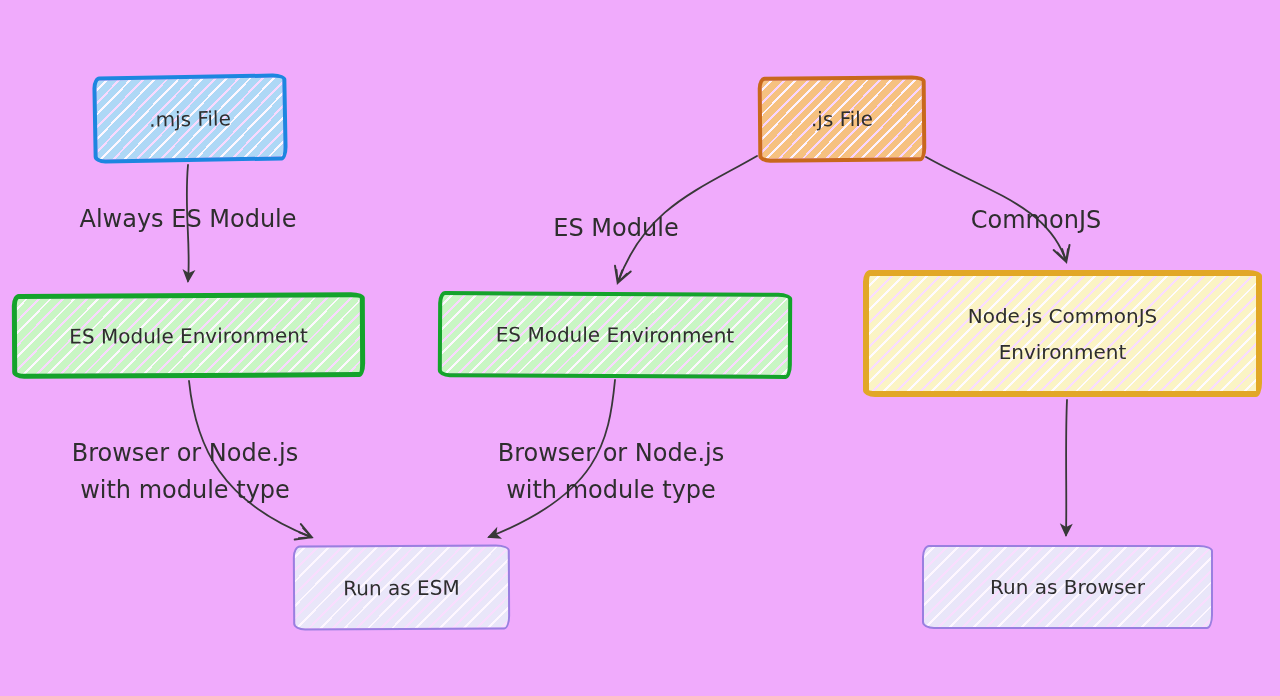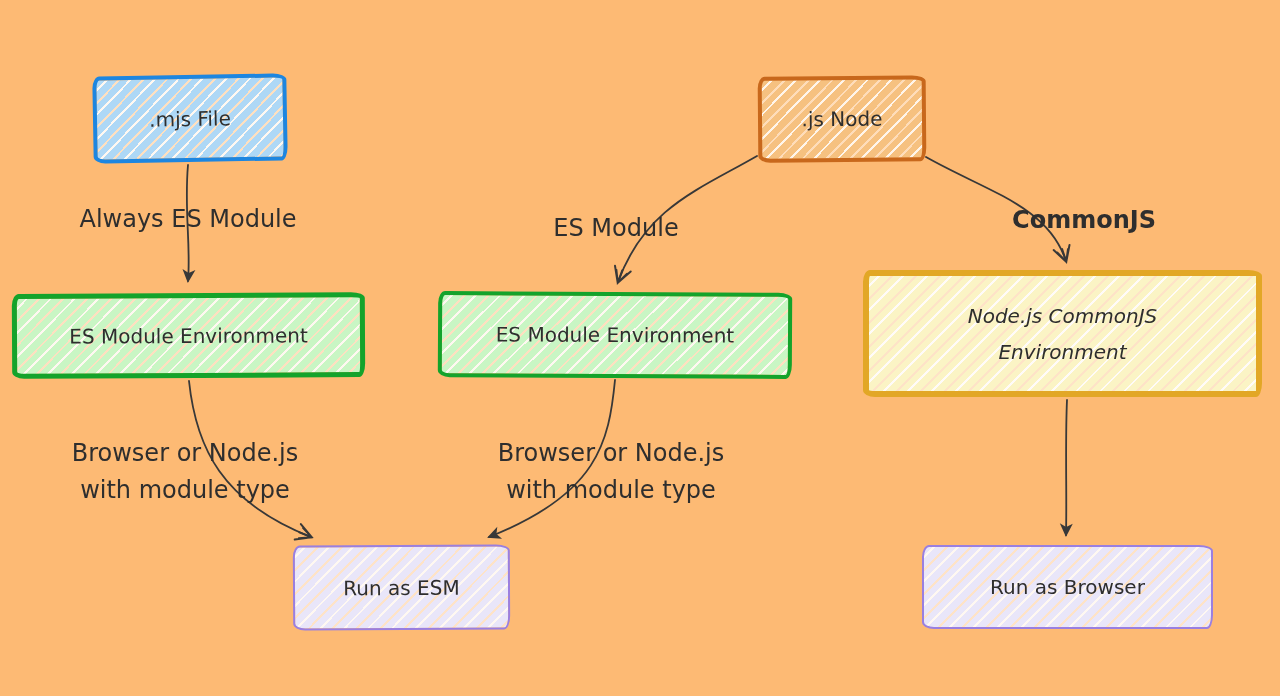--- a/index.html
+++ b/index.html
@@ -1,17 +1,17 @@
 <!DOCTYPE html>
 <html><head>
 <meta charset="utf-8">
 <style>
   html,body{margin:0;padding:0;background:#ffffff;}
   .canvas{
-    position:relative;width:1280px;height:696px;background:#fdba74;overflow:hidden;
+    position:relative;width:1280px;height:696px;background:#f0abfc;overflow:hidden;
     font-family:"DejaVu Sans","Liberation Sans",sans-serif;color:#2e2e2e;
   }
   svg.edges{position:absolute;left:0;top:0;width:1280px;height:696px;z-index:1;}
   .node{
     position:absolute;z-index:2;display:flex;align-items:center;justify-content:center;
     text-align:center;font-size:20px;line-height:34px;color:#2e2e2e;
     box-sizing:border-box;
   }
   
   .sketch{
@@ -36,38 +36,38 @@
   .n-esm-mid{
     left:438px;top:292px;width:354px;height:86px;
     border-width:4px;border-color:#14a32b;transform:rotate(0.3deg);
     background:repeating-linear-gradient(135deg,#c9f6c4 0 6px,rgba(255,255,255,.9) 6px 8px,#c9f6c4 8px 15px,rgba(255,255,255,.55) 15px 17px);
   }
   .n-cjs{
     left:863px;top:270px;width:399px;height:127px;
     border-width:6px;border-color:#e2a726;
     background:repeating-linear-gradient(135deg,#fbf4c5 0 6px,rgba(255,255,255,.95) 6px 8px,#fbf4c5 8px 15px,rgba(255,255,255,.6) 15px 17px);
   }
-  .n-cjs .node-label{max-width:250px;line-height:36px;font-style:italic;}
+  .n-cjs .node-label{max-width:250px;line-height:36px;}
   .n-run-esm{
     left:293px;top:545px;width:217px;height:85px;
     border-width:2px;border-color:#9a7fe0;transform:rotate(-0.3deg);
     background:repeating-linear-gradient(135deg,#e9e6f9 0 6px,rgba(255,255,255,.9) 6px 8px,#e9e6f9 8px 15px,rgba(255,255,255,.6) 15px 17px);
   }
   .n-run-cjs{
     left:922px;top:545px;width:291px;height:84px;
     border-width:2px;border-color:#9a7fe0;
     background:repeating-linear-gradient(135deg,#e9e6f9 0 6px,rgba(255,255,255,.9) 6px 8px,#e9e6f9 8px 15px,rgba(255,255,255,.6) 15px 17px);
   }
   .edge-label{
     position:absolute;z-index:2;font-size:24px;line-height:37px;
     text-align:center;color:#2e2e2e;
   }
   .l-always{left:46px;top:201px;width:284px;}
   .l-esmodule{left:516px;top:204px;width:200px;margin-top:6px;}
-  .l-commonjs{left:984px;top:202px;width:200px;font-weight:bold;}
+  .l-commonjs{left:936px;top:202px;width:200px;}
   .l-browser-left{left:45px;top:435px;width:280px;}
   .l-browser-mid{left:471px;top:435px;width:280px;}
 </style>
 </head>
 <body>
 
 <div class="canvas">
 
   <svg class="edges" viewBox="0 0 1280 696" xmlns="http://www.w3.org/2000/svg">
     <defs>
@@ -86,21 +86,21 @@
       <path d="M 615 380 C 609 442, 598 494, 489 537" marker-end="url(#mSolid)"></path>
       <path d="M 1067 400 C 1065 445, 1067 495, 1066 535" marker-end="url(#mSolid)"></path>
     </g>
   </svg>
 
   <div class="node sketch n-mjs">
     <span class="node-label">.mjs File</span>
   </div>
 
   <div class="node sketch n-js">
-    <span class="node-label">.js Node</span>
+    <span class="node-label">.js File</span>
   </div>
 
   <div class="node sketch n-esm-left">
     <span class="node-label">ES Module Environment</span>
   </div>
 
   <div class="node sketch n-esm-mid">
     <span class="node-label">ES Module Environment</span>
   </div>
 

